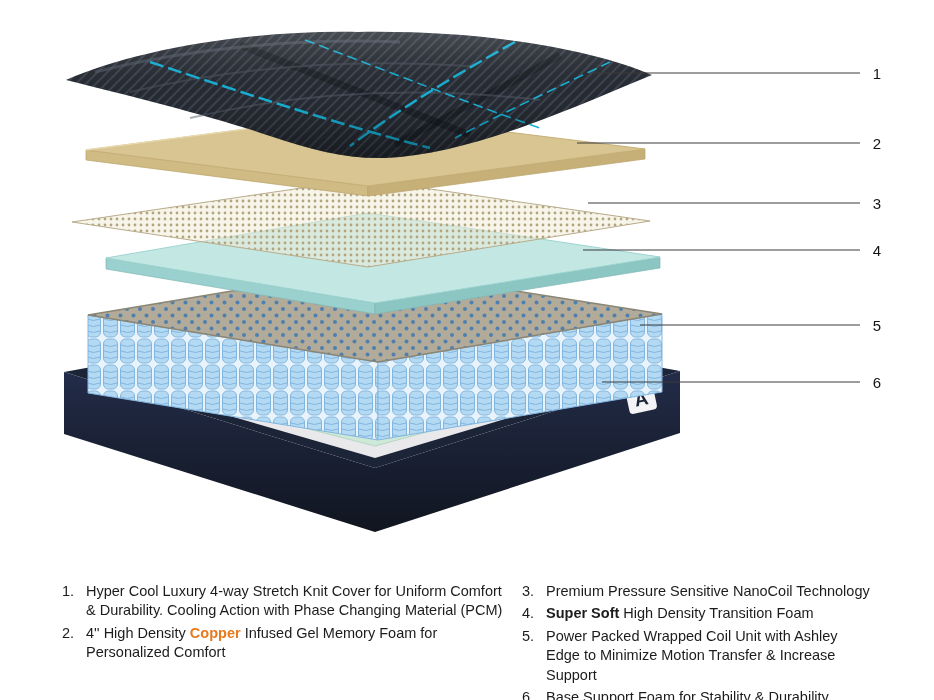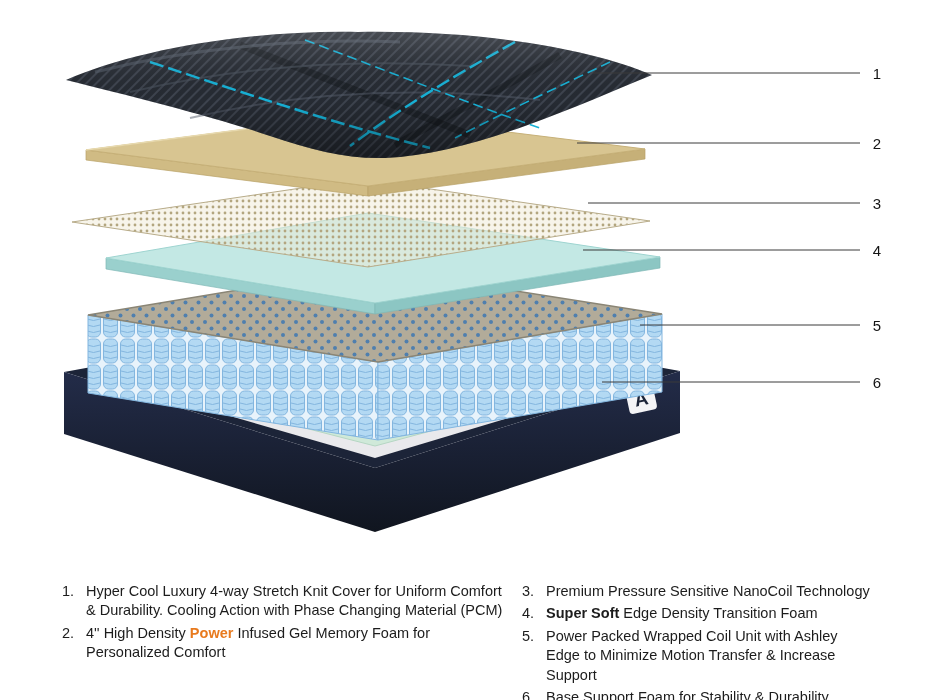--- a/index.html
+++ b/index.html
@@ -141,31 +141,31 @@
   </svg>
 
   <div class="legend">
     <div class="legend-col-left">
       <div class="legend-item">
         <span class="legend-num">1.</span>
         <span class="legend-txt"><span>Hyper Cool Luxury 4-way Stretch Knit Cover for Uniform Comfort &amp; Durability. Cooling Action with Phase Changing Material (PCM)</span></span>
       </div>
       <div class="legend-item">
         <span class="legend-num">2.</span>
-        <span class="legend-txt"><span>4'' High Density </span><span class="hl-orange">Power</span><span> Infused Gel Memory Foam for Personalized Comfort</span></span>
+        <span class="legend-txt"><span>4'' High Density </span><span class="hl-orange">Copper</span><span> Infused Gel Memory Foam for Personalized Comfort</span></span>
       </div>
     </div>
     <div class="legend-col-right">
       <div class="legend-item">
         <span class="legend-num">3.</span>
         <span class="legend-txt"><span>Premium Pressure Sensitive NanoCoil Technology</span></span>
       </div>
       <div class="legend-item">
         <span class="legend-num">4.</span>
-        <span class="legend-txt"><span class="bold">Super Soft</span><span> Edge Density Transition Foam</span></span>
+        <span class="legend-txt"><span class="bold">Super Soft</span><span> High Density Transition Foam</span></span>
       </div>
       <div class="legend-item">
         <span class="legend-num">5.</span>
         <span class="legend-txt"><span>Power Packed Wrapped Coil Unit with Ashley Edge to Minimize Motion Transfer &amp; Increase Support</span></span>
       </div>
       <div class="legend-item">
         <span class="legend-num">6.</span>
         <span class="legend-txt"><span>Base Support Foam for Stability &amp; Durability</span></span>
       </div>
     </div>

